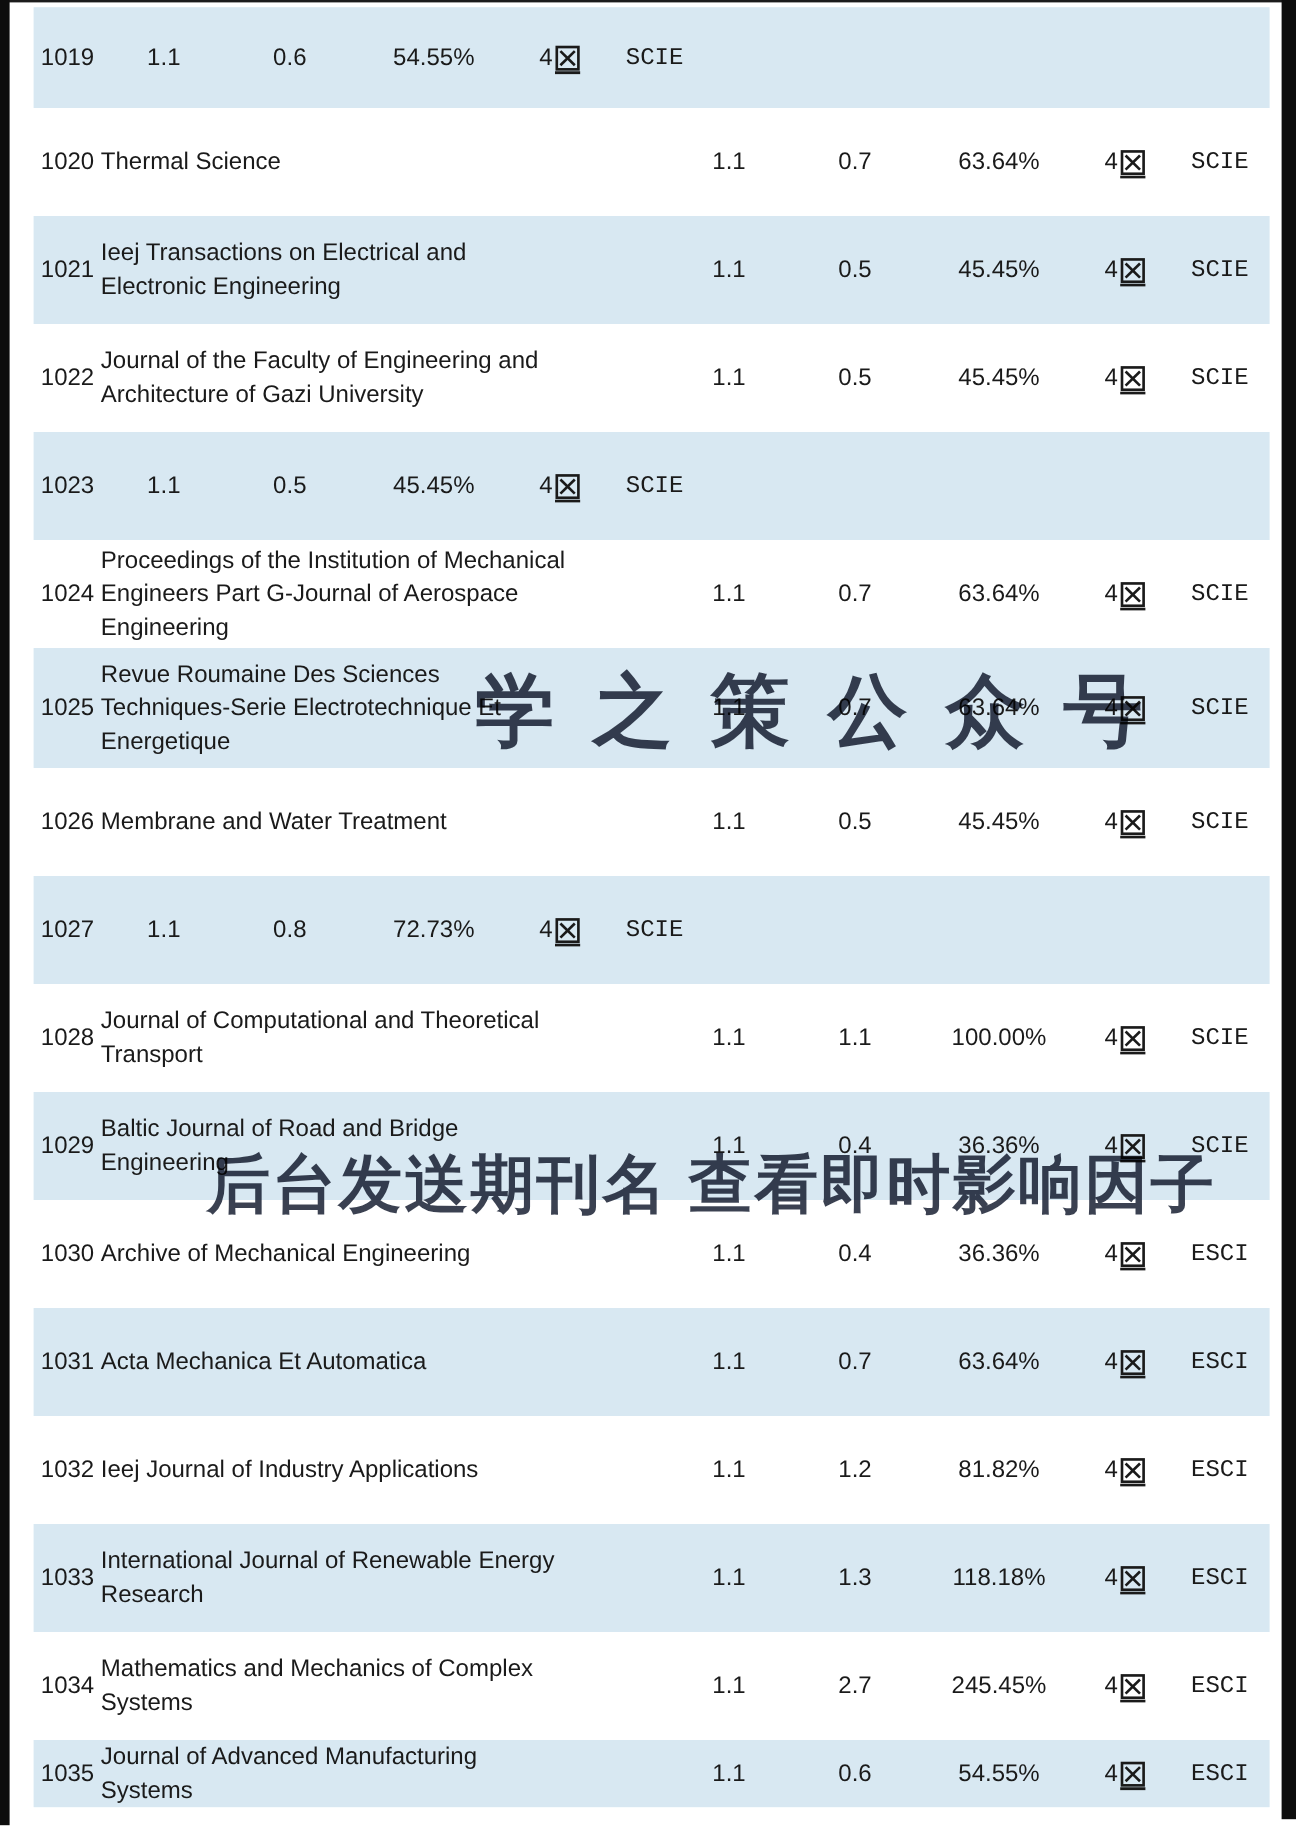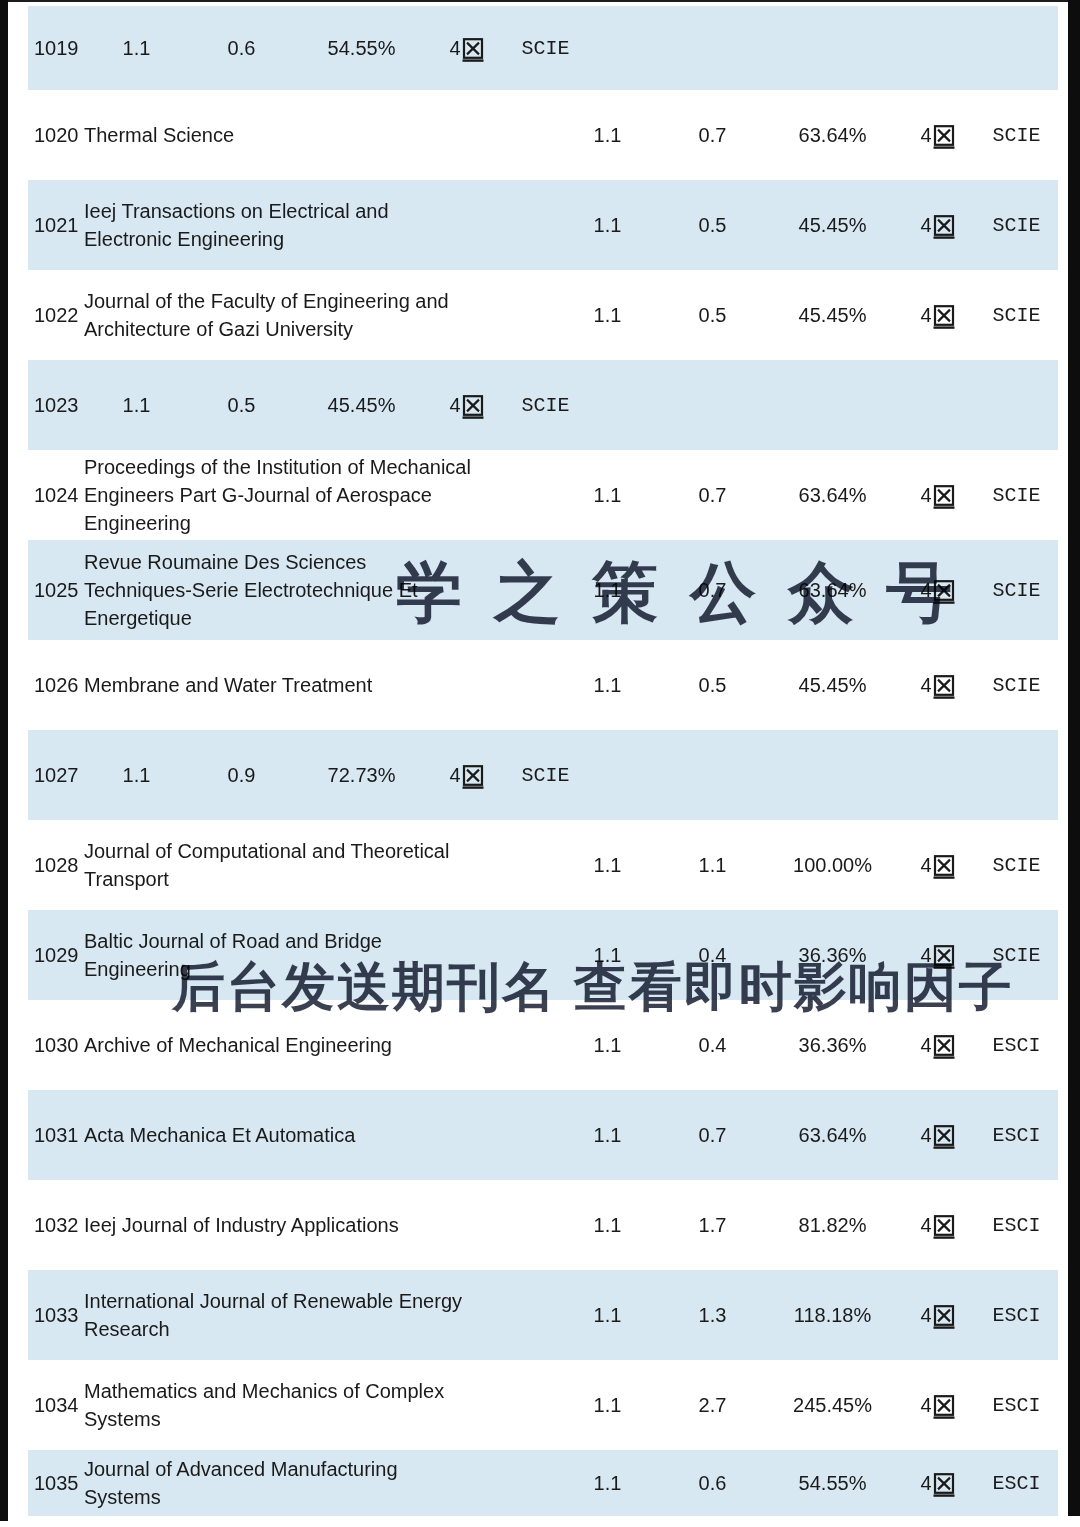--- a/index.html
+++ b/index.html
@@ -12,21 +12,21 @@
   .edge-left{position:absolute;left:0;top:0;width:8px;height:1521px;background:#0d0d0d;}
   .edge-right{position:absolute;left:1068px;top:0;width:12px;height:1516px;background:#0d0d0d;}
   .edge-top{position:absolute;left:0;top:0;width:1080px;height:2px;background:#1c1c1c;}
 
   .journal-table{position:absolute;left:28px;top:6px;width:1030px;}
   .row{display:flex;align-items:center;height:90px;font-size:20px;}
   .row.blue{background:#d8e8f2;}
   .row.white{background:#ffffff;}
   .journal-table .row:nth-child(1){height:84px;}
   .journal-table .row:nth-child(7){height:100px;}
-  .journal-table .row:nth-child(17){height:66px;}
+  .journal-table .row:nth-child(17){height:56px;}
 
   .cell{flex:none;}
   .rank-cell{width:50px;margin-left:6px;}
   .name-cell{width:392px;margin-right:79px;line-height:28px;}
   .value1-cell{width:105px;text-align:center;}
   .value2-cell{width:105px;text-align:center;}
   .percent-cell{width:135px;text-align:center;}
   .zone-cell{width:75px;display:flex;align-items:center;justify-content:center;gap:1px;}
   .index-cell{width:83px;text-align:center;font-family:Liberation Mono, monospace;}
 
@@ -195,21 +195,21 @@
           <line x1="17" y1="5.6" x2="5" y2="17.4" stroke="#1a1a1a" stroke-width="2.2"></line>
           <line x1="0.5" y1="23.6" x2="21.5" y2="23.6" stroke="#1a1a1a" stroke-width="2.4"></line>
         </svg>
       </span>
     </div>
     <div class="cell index-cell">SCIE</div>
   </div>
     <div class="row blue">
     <div class="cell rank-cell">1027</div>
     <div class="cell value1-cell">1.1</div>
-    <div class="cell value2-cell">0.9</div>
+    <div class="cell value2-cell">0.8</div>
     <div class="cell percent-cell">72.73%</div>
     <div class="cell zone-cell" title="4区">
       <span>4</span>
       <span class="qu-glyph">
         <svg width="22" height="25" viewBox="0 0 22 25" aria-hidden="true">
           <rect x="2" y="2.2" width="18" height="18.6" fill="none" stroke="#1a1a1a" stroke-width="2.2"></rect>
           <line x1="5" y1="5.6" x2="17" y2="17.4" stroke="#1a1a1a" stroke-width="2.2"></line>
           <line x1="17" y1="5.6" x2="5" y2="17.4" stroke="#1a1a1a" stroke-width="2.2"></line>
           <line x1="0.5" y1="23.6" x2="21.5" y2="23.6" stroke="#1a1a1a" stroke-width="2.4"></line>
         </svg>
@@ -290,21 +290,21 @@
           <line x1="0.5" y1="23.6" x2="21.5" y2="23.6" stroke="#1a1a1a" stroke-width="2.4"></line>
         </svg>
       </span>
     </div>
     <div class="cell index-cell">ESCI</div>
   </div>
     <div class="row white">
     <div class="cell rank-cell">1032</div>
     <div class="cell name-cell">Ieej Journal of Industry Applications</div>
     <div class="cell value1-cell">1.1</div>
-    <div class="cell value2-cell">1.7</div>
+    <div class="cell value2-cell">1.2</div>
     <div class="cell percent-cell">81.82%</div>
     <div class="cell zone-cell" title="4区">
       <span>4</span>
       <span class="qu-glyph">
         <svg width="22" height="25" viewBox="0 0 22 25" aria-hidden="true">
           <rect x="2" y="2.2" width="18" height="18.6" fill="none" stroke="#1a1a1a" stroke-width="2.2"></rect>
           <line x1="5" y1="5.6" x2="17" y2="17.4" stroke="#1a1a1a" stroke-width="2.2"></line>
           <line x1="17" y1="5.6" x2="5" y2="17.4" stroke="#1a1a1a" stroke-width="2.2"></line>
           <line x1="0.5" y1="23.6" x2="21.5" y2="23.6" stroke="#1a1a1a" stroke-width="2.4"></line>
         </svg>

